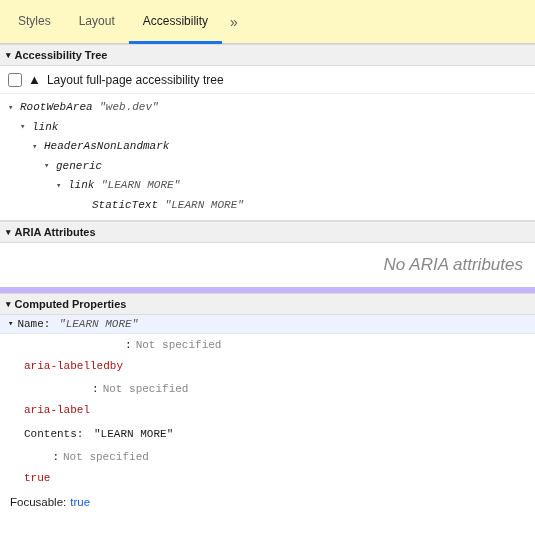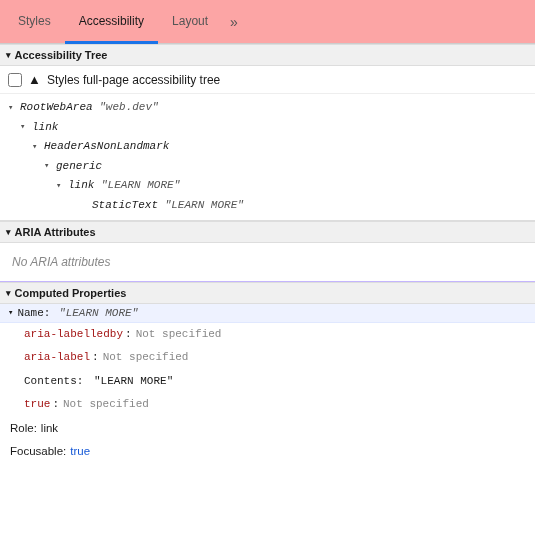--- a/index.html
+++ b/index.html
@@ -10,21 +10,21 @@
       color: #1a1a1a;
       width: 535px;
       height: 547px;
       overflow: hidden;
     }
 
     
     .tab-bar {
       display: flex;
       align-items: stretch;
-      background: #fca5a5;
+      background: #fef9c3;
       border-bottom: 1px solid #ccc;
       height: 44px;
       padding: 0 4px;
     }
     .tab {
       display: flex;
       align-items: center;
       padding: 0 14px;
       font-size: 12px;
       color: #555;
@@ -128,42 +128,43 @@
       font-style: italic;
     }
     .tree-text .node-value {
       font-style: italic;
       color: #555;
     }
 
     
     .aria-empty {
       padding: 12px;
-      text-align: left;
+      text-align: right;
       font-style: italic;
       color: #888;
-      font-size: 12px;
-      border-bottom: 1px solid #c4b5fd;
+      font-size: 17px;
+      border-bottom: 6px solid #c4b5fd;
     }
 
     
     .computed-section {
       padding: 0;
     }
     .computed-row {
       display: flex;
       align-items: flex-start;
       padding: 3px 10px 3px 24px;
       font-family: 'Menlo', 'Monaco', 'Courier New', monospace;
       font-size: 11px;
       line-height: 1.6;
     }
     .computed-row .prop-name {
       color: #a31515;
       margin-right: 2px;
+      margin-top: 21px;
     }
     .computed-row .prop-colon {
       margin-right: 4px;
     }
     .computed-row .prop-value {
       color: #1a1a1a;
     }
     .computed-row .prop-value.italic {
       color: #888;
     }
@@ -209,36 +210,36 @@
     .plain-row .val {
       color: #1a1a1a;
     }
     .plain-row .val.blue { color: #1558d6; }
   </style>
 </head>
 <body>
 
 <div class="tab-bar">
   <div class="tab">Styles</div>
+  <div class="tab">Layout</div>
   <div class="tab active">Accessibility</div>
-  <div class="tab">Layout</div>
   <div class="tab-more">»</div>
 </div>
 
 <div class="panel">
 
   <div class="section-header">
     <span class="triangle">▾</span>
     <span>Accessibility Tree</span>
   </div>
 
   <div class="enable-row">
     <input type="checkbox" style="">
     <span style="font-size:13px;">▲</span>
-    <span class="enable-label">Styles full-page accessibility tree</span>
+    <span class="enable-label">Layout full-page accessibility tree</span>
   </div>
 
   <div class="tree-container">
 
     <div class="tree-row">
       <span class="tree-indent" style="width:8px;"></span>
       <span class="tree-toggle">▾</span>
       <span class="tree-text">
         <span class="node-type">RootWebArea</span> <span class="node-value">"web.dev"</span>
       </span>
@@ -322,24 +323,20 @@
       <span class="prop-colon">:&nbsp;</span>
       <span class="prop-value string">"LEARN MORE"</span>
     </div>
 
     <div class="computed-row">
       <span class="prop-name">true</span>
       <span class="prop-colon">:</span>
       <span class="prop-value italic">Not specified</span>
     </div>
 
-    <div class="plain-row">
-      <span class="key">Role:</span>
-      <span class="val">link</span>
-    </div>
 
     <div class="plain-row">
       <span class="key">Focusable:</span>
       <span class="val blue">true</span>
     </div>
   </div>
 
 </div>
 
 </body></html>

